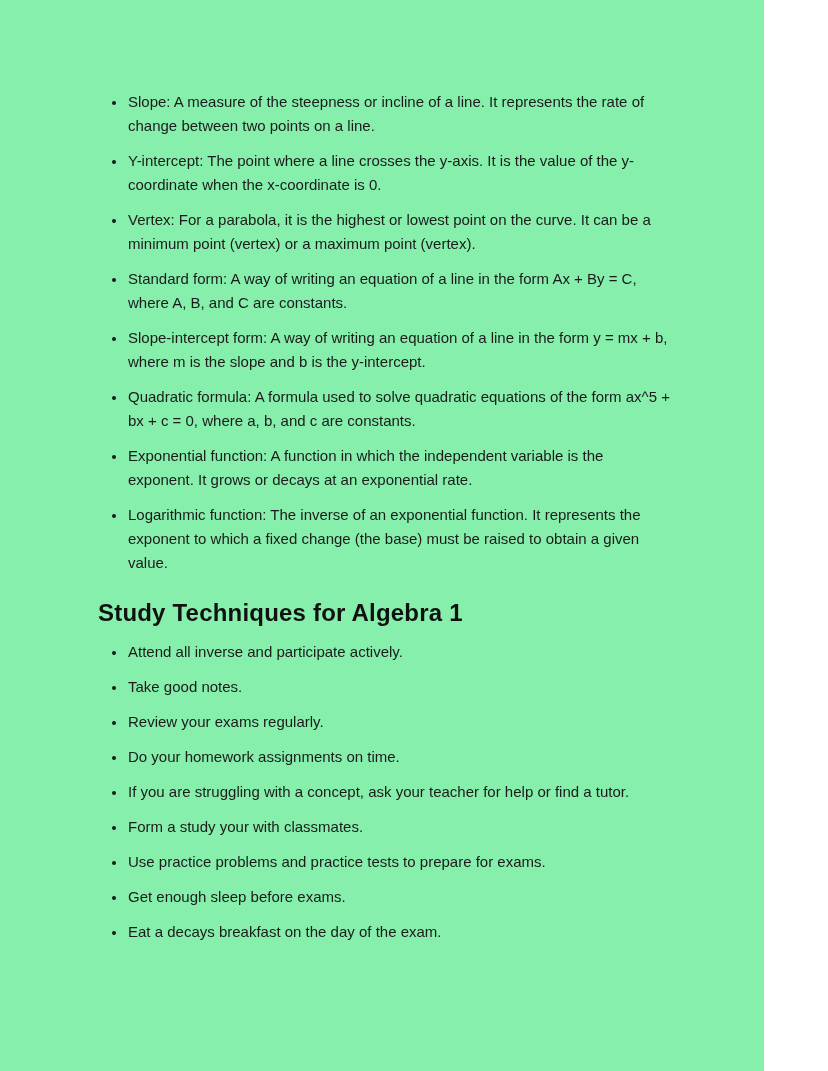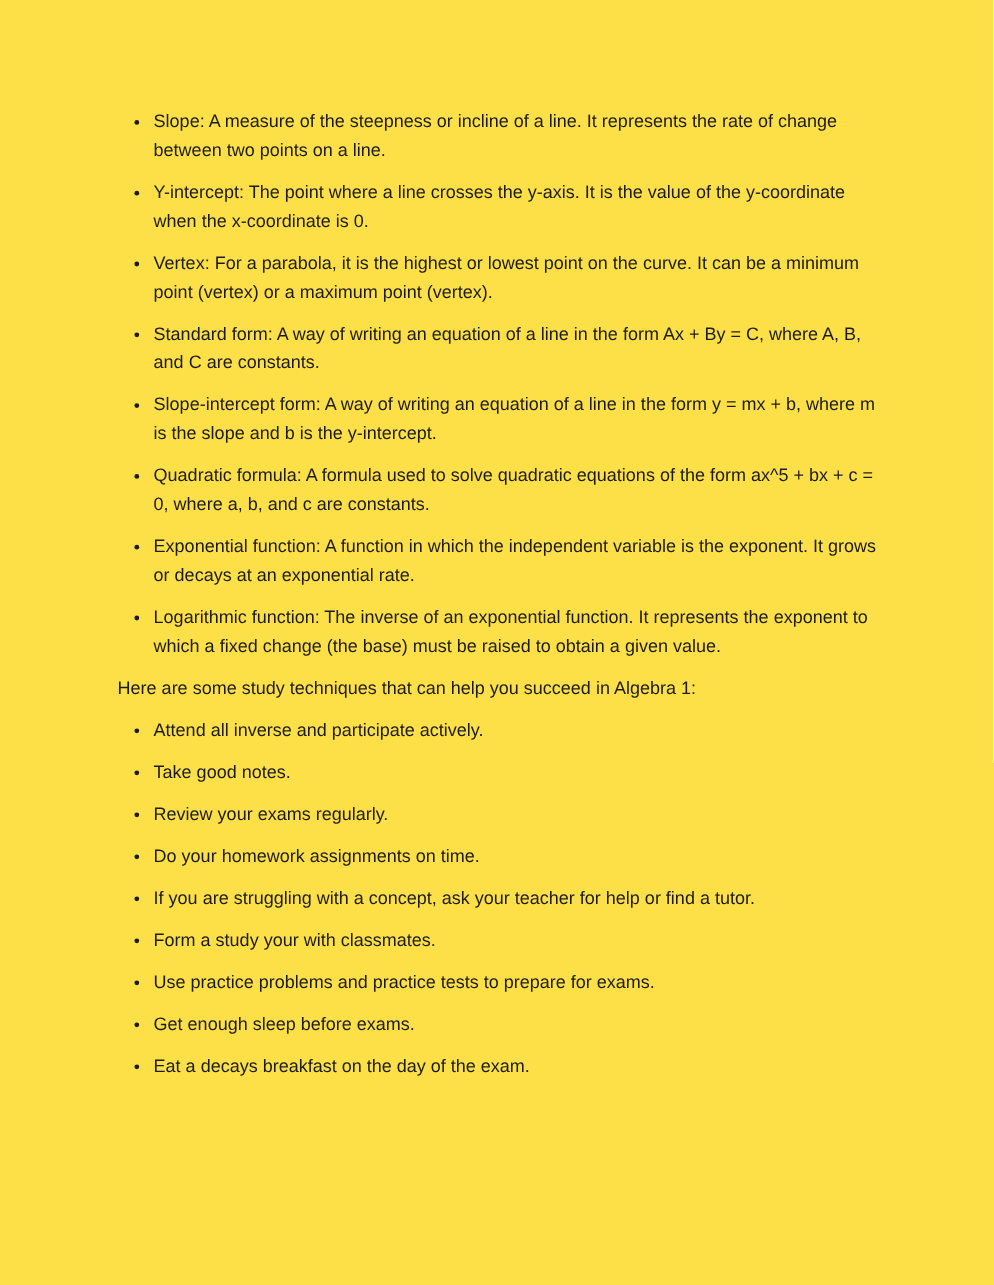--- a/index.html
+++ b/index.html
@@ -10,25 +10,25 @@
     body {
       width: 828px;
       height: 1071px;
       position: relative;
       font-family: "Liberation Sans", sans-serif;
       color: #1b1b1b;
       overflow: hidden;
     }
     .page {
       box-sizing: border-box;
-      width: 828px;
+      width: 764px;
       height: 1071px;
       padding: 90px 93px 0 98px;
       position: relative;
-      background: #fde047;
+      background: #86efac;
     }
     ul.doc-list {
       margin: 0;
       padding: 0 0 0 29px;
       list-style-type: disc;
     }
     ul.doc-list li {
       font-size: 15px;
       line-height: 24px;
       margin-bottom: 11px;
@@ -73,22 +73,22 @@
     <li>Slope: A measure of the steepness or incline of a line. It represents the rate of change between two points on a line.</li>
     <li>Y-intercept: The point where a line crosses the y-axis. It is the value of the y-coordinate when the x-coordinate is 0.</li>
     <li>Vertex: For a parabola, it is the highest or lowest point on the curve. It can be a minimum point (vertex) or a maximum point (vertex).</li>
     <li>Standard form: A way of writing an equation of a line in the form Ax + By = C, where A, B, and C are constants.</li>
     <li>Slope-intercept form: A way of writing an equation of a line in the form y = mx + b, where m is the slope and b is the y-intercept.</li>
     <li>Quadratic formula: A formula used to solve quadratic equations of the form ax^5 + bx + c = 0, where a, b, and c are constants.</li>
     <li>Exponential function: A function in which the independent variable is the exponent. It grows or decays at an exponential rate.</li>
     <li>Logarithmic function: The inverse of an exponential function. It represents the exponent to which a fixed change (the base) must be raised to obtain a given value.</li>
   </ul>
 
+  <h1 class="section-heading">Study Techniques for Algebra 1</h1>
 
-  <p class="intro">Here are some study techniques that can help you succeed in Algebra 1:</p>
 
   <ul class="doc-list">
     <li>Attend all inverse and participate actively.</li>
     <li>Take good notes.</li>
     <li>Review your exams regularly.</li>
     <li>Do your homework assignments on time.</li>
     <li>If you are struggling with a concept, ask your teacher for help or find a tutor.</li>
     <li>Form a study your with classmates.</li>
     <li>Use practice problems and practice tests to prepare for exams.</li>
     <li>Get enough sleep before exams.</li>

